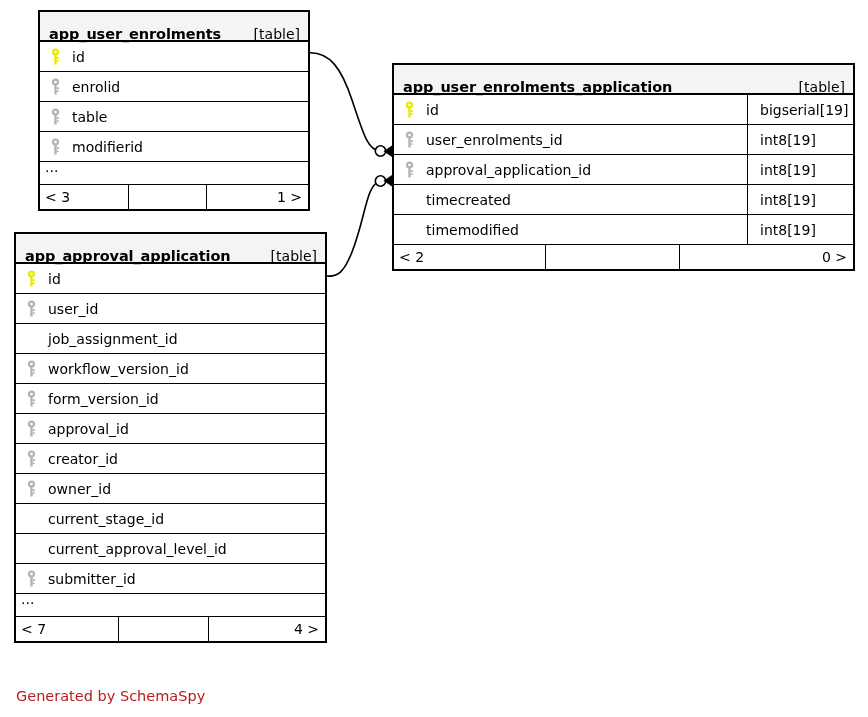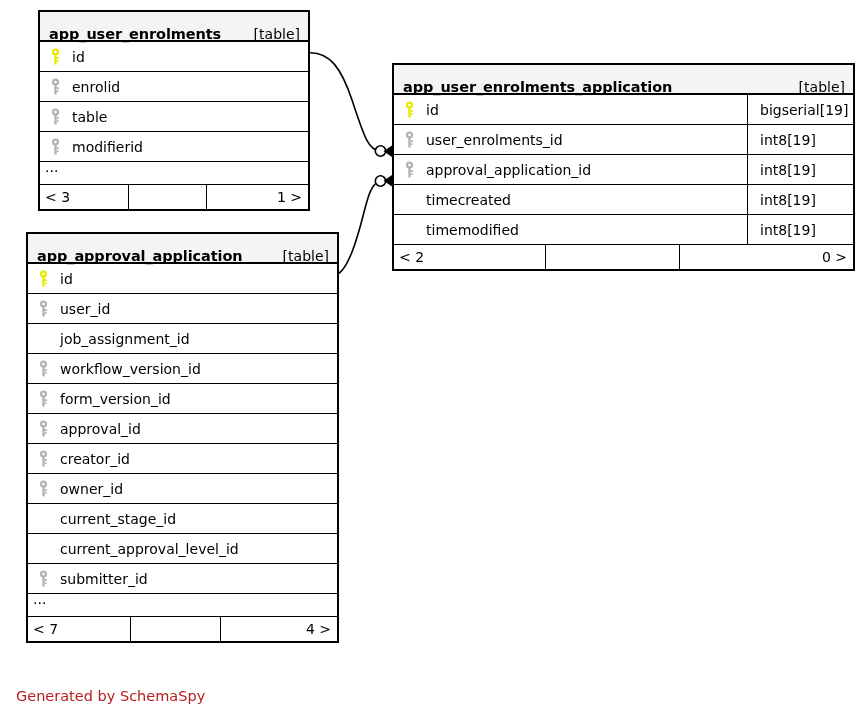--- a/index.html
+++ b/index.html
@@ -301,21 +301,21 @@
           <span class="col-label">timemodified</span>
         </div>
         <div class="col-type" style="width:106px">int8[19]</div>
       </div>
       <div class="footer-row">
         <div class="footer-cell left" style="width:151px">&lt; 2</div>
         <div class="footer-cell mid" style="width:135px"></div>
         <div class="footer-cell right" style="width:173px">0 &gt;</div>
       </div>
     </div>
-    <div class="table-box" style="left: 14px; top: 232px; width: 313px; margin-left: 12px;">
+    <div class="table-box" style="left: 14px; top: 232px; width: 313px;">
       <div class="table-header">
         <span class="table-name">app_approval_application</span>
         <span class="table-tag">[table]</span>
       </div>
       <div class="col-row">
         <div class="col-main">
           <span class="key-slot">
             <svg width="11" height="17" viewBox="0 0 11 17">
               <circle cx="5.5" cy="4" r="3.6" fill="#e8e800"></circle>
               <circle cx="5.5" cy="4" r="1.35" fill="#ffffff"></circle>

